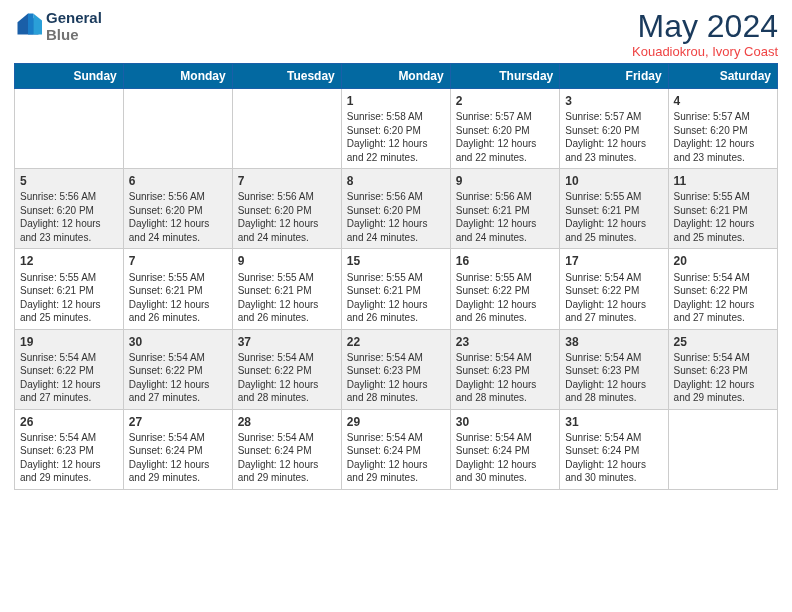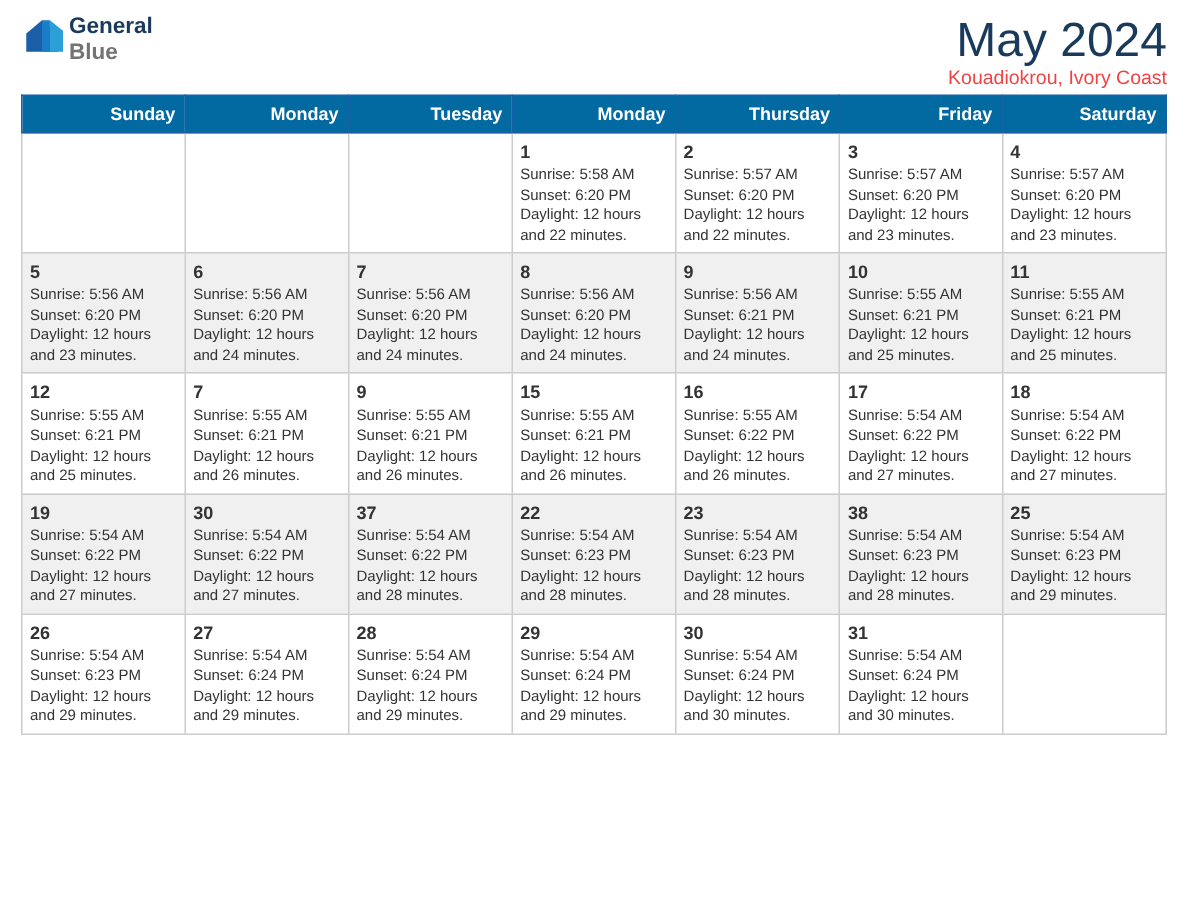--- a/index.html
+++ b/index.html
@@ -259,21 +259,21 @@
 and 26 minutes.</div>
           </td>
           <td>
             <span class="day-num">17</span>
             <div class="day-info" style="white-space: pre-line;">Sunrise: 5:54 AM
 Sunset: 6:22 PM
 Daylight: 12 hours
 and 27 minutes.</div>
           </td>
           <td>
-            <span class="day-num">18</span>
+            <span class="day-num">20</span>
             <div class="day-info" style="white-space: pre-line;">Sunrise: 5:54 AM
 Sunset: 6:22 PM
 Daylight: 12 hours
 and 27 minutes.</div>
           </td>
         </tr>
         <tr>
           <td>
             <span class="day-num">19</span>
             <div class="day-info" style="white-space: pre-line;">Sunrise: 5:54 AM

